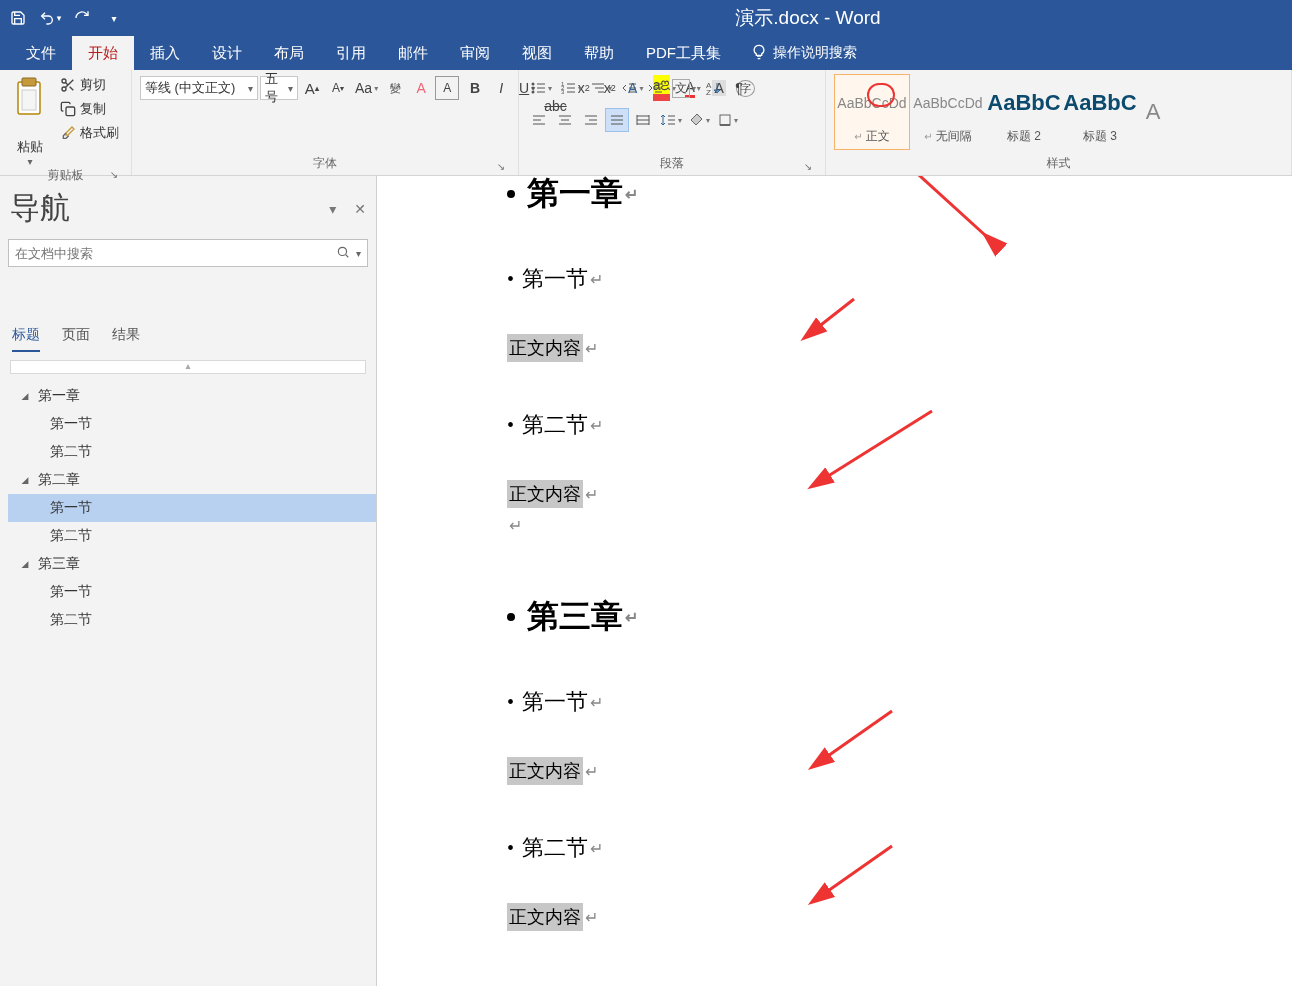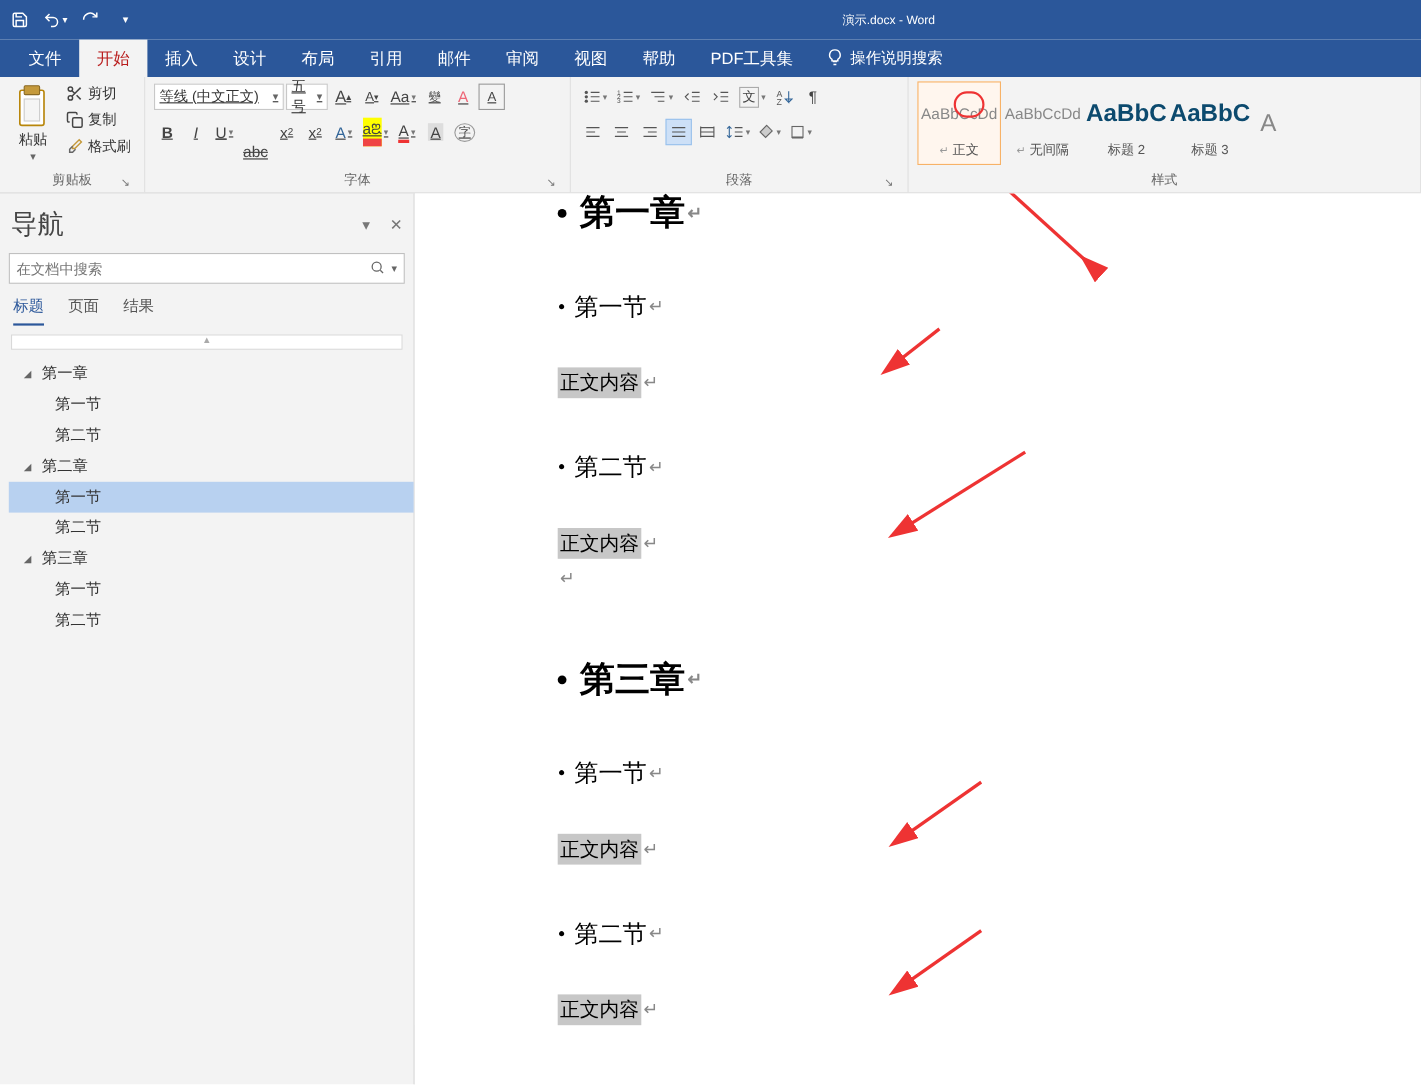--- a/index.html
+++ b/index.html
@@ -26,21 +26,21 @@
 .qat { display: flex; align-items: center; gap: 4px; }
 .qat .qat-btn {
   width: 28px; height: 28px;
   display: flex; align-items: center; justify-content: center;
   color: #fff;
   cursor: pointer;
 }
 .title-center {
   flex: 1;
   text-align: center;
-  font-size: 11px;
+  font-size: 19px;
   margin-left: 200px;
 }
 
 
 .ribbon-tabs {
   background: #2b579a;
   color: #fff;
   height: 34px;
   display: flex;
   align-items: stretch;
@@ -103,28 +103,28 @@
   cursor: pointer;
   text-align: center;
 }
 
 
 .clip-left {
   display: flex; flex-direction: column; align-items: center;
   width: 44px;
 }
 .clip-left .paste-icon { width: 36px; height: 44px; padding-top: 2px; }
-.clip-left .paste-label { font-size: 13px; margin-top: 0; }
+.clip-left .paste-label { font-size: 13px; margin-top: 20px; }
 .clip-left .paste-drop { font-size: 10px; color: #666; }
 .clip-right { display: flex; flex-direction: column; gap: 2px; font-size: 13px; }
 .clip-right .cbtn { display: flex; align-items: center; gap: 4px; cursor: pointer; height: 22px; padding: 0 4px;}
 .clip-right .icon { width: 16px; height: 16px; display:inline-block; }
 
 
-.font-group-body { flex-direction: column; gap: 4px; width: 370px; text-decoration: underline; }
+.font-group-body { flex-direction: row; gap: 4px; width: 370px; }
 .font-row { display: flex; align-items: center; gap: 2px; height: 28px; }
 .combo { border: 1px solid #c8c8c8; background: #fff; height: 24px; display: flex; align-items: center; justify-content: space-between; padding: 0 4px; font-size: 13px; }
 .combo .drop { font-size: 10px; color: #666; margin-left: 4px;}
 .font-name { width: 118px; }
 .font-size-combo { width: 38px; }
 .tbtn { border: none; background: transparent; height: 24px; min-width: 24px; display: inline-flex; align-items: center; justify-content: center; cursor: pointer; font-size: 14px; color: #444; padding: 0 3px;}
 .tbtn .tiny-drop { font-size: 8px; margin-left: 2px; color: #777;}
 
 
 .para-group-body { flex-direction: column; gap: 4px; width: 290px;}
@@ -154,31 +154,31 @@
 .workspace { display: flex; height: calc(986px - 36px - 34px - 106px); }
 .nav-pane {
   width: 377px;
   background: #f3f3f3;
   border-right: 1px solid #d0d0d0;
   display: flex;
   flex-direction: column;
   padding: 8px 8px 0 8px;
 }
 .nav-title-row { display: flex; align-items: center; justify-content: space-between; padding: 4px 2px 10px 2px;}
-.nav-title { font-size: 24px; color: #444;}
+.nav-title { font-size: 30px; color: #444;}
 .nav-title-ctrls { display: flex; gap: 18px; color: #777; font-size: 14px;}
 .nav-title-ctrls span { cursor: pointer; }
 .nav-search {
   border: 1px solid #c0c0c0; background: #fff; height: 28px;
   display: flex; align-items: center; padding: 0 6px; justify-content: space-between;
 }
 .nav-search input { border: none; outline: none; flex:1; font-size: 13px; background: transparent;}
 .nav-search-right { display:flex; align-items:center; gap:6px; color:#666;}
 .nav-tabs { display: flex; gap: 22px; padding: 12px 4px 0 4px; font-size: 14px; color: #555;}
-.nav-tab { padding-bottom: 6px; cursor: pointer;}
+.nav-tab { padding-bottom: 6px; cursor: pointer; margin-top: 47px;}
 .nav-tab.active { color: #2b579a; border-bottom: 2px solid #2b579a;}
 .nav-sep-row { border: 1px solid #d9d9d9; background: #fff; height: 14px; margin: 8px 2px 6px 2px; text-align:center; font-size:10px; color:#aaa; line-height:10px;}
 .nav-tree { padding: 2px 0; font-size: 14px; color: #333;}
 .tree-item { padding: 3px 0 3px 10px; cursor: pointer; display:flex; align-items:center;}
 .tree-item .tree-arrow { width: 14px; text-align:center; color:#666; font-size:11px;}
 .tree-item .tree-label { padding: 2px 6px; flex: 0 0 auto;}
 .tree-children { padding-left: 26px;}
 .tree-children .tree-item { padding-left: 10px;}
 .tree-item.selected-row { background: #b8d1f0; }
 .tree-item.selected-row .tree-label { }

